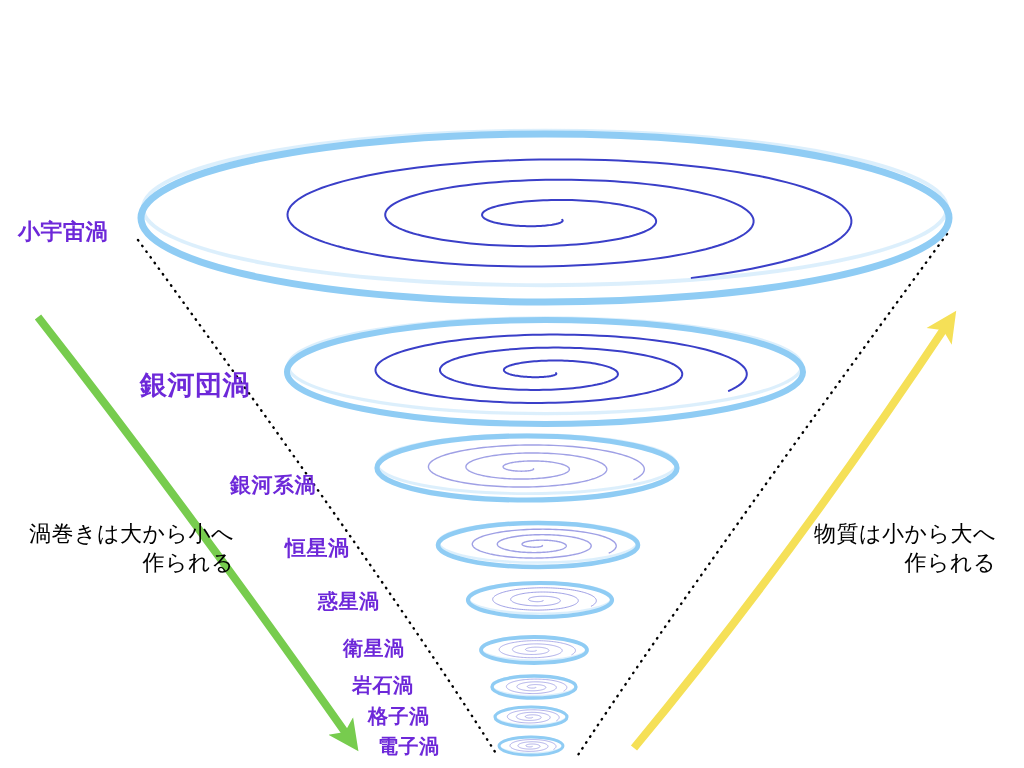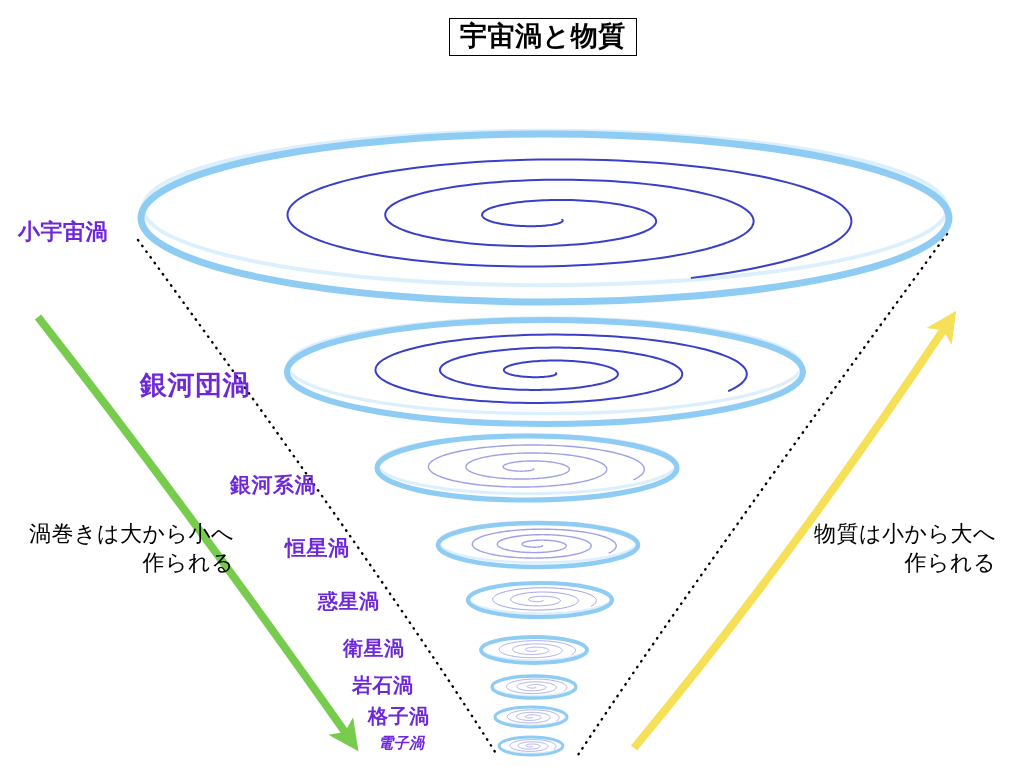--- a/index.html
+++ b/index.html
@@ -124,32 +124,31 @@
           <path d="M 532.37 746.20 L 532.39 746.22 L 532.40 746.25 L 532.40 746.27 L 532.40 746.30 L 532.40 746.33 L 532.39 746.36 L 532.37 746.39 L 532.35 746.41 L 532.31 746.44 L 532.28 746.47 L 532.23 746.50 L 532.18 746.53 L 532.13 746.56 L 532.06 746.59 L 531.99 746.61 L 531.91 746.64 L 531.83 746.67 L 531.74 746.69 L 531.64 746.72 L 531.54 746.74 L 531.43 746.76 L 531.31 746.78 L 531.19 746.80 L 531.07 746.82 L 530.93 746.83 L 530.80 746.85 L 530.65 746.86 L 530.51 746.87 L 530.36 746.88 L 530.20 746.89 L 530.05 746.89 L 529.89 746.89 L 529.72 746.89 L 529.56 746.89 L 529.39 746.89 L 529.22 746.88 L 529.05 746.87 L 528.89 746.86 L 528.72 746.84 L 528.55 746.83 L 528.38 746.81 L 528.21 746.78 L 528.05 746.76 L 527.89 746.73 L 527.73 746.70 L 527.57 746.67 L 527.42 746.63 L 527.27 746.59 L 527.13 746.55 L 526.99 746.51 L 526.86 746.47 L 526.74 746.42 L 526.62 746.37 L 526.51 746.32 L 526.41 746.26 L 526.31 746.21 L 526.23 746.15 L 526.15 746.09 L 526.08 746.03 L 526.03 745.97 L 525.98 745.90 L 525.94 745.84 L 525.92 745.77 L 525.90 745.71 L 525.90 745.64 L 525.91 745.57 L 525.93 745.50 L 525.96 745.43 L 526.00 745.36 L 526.06 745.29 L 526.13 745.22 L 526.21 745.15 L 526.30 745.08 L 526.40 745.02 L 526.52 744.95 L 526.65 744.88 L 526.79 744.82 L 526.95 744.75 L 527.11 744.69 L 527.29 744.63 L 527.48 744.57 L 527.68 744.52 L 527.90 744.46 L 528.12 744.41 L 528.35 744.36 L 528.59 744.31 L 528.85 744.27 L 529.11 744.23 L 529.38 744.19 L 529.66 744.16 L 529.94 744.12 L 530.24 744.10 L 530.54 744.07 L 530.84 744.05 L 531.16 744.04 L 531.47 744.03 L 531.79 744.02 L 532.12 744.01 L 532.45 744.01 L 532.78 744.02 L 533.11 744.03 L 533.44 744.04 L 533.77 744.06 L 534.10 744.08 L 534.43 744.11 L 534.76 744.14 L 535.08 744.17 L 535.40 744.21 L 535.71 744.26 L 536.02 744.31 L 536.33 744.36 L 536.62 744.42 L 536.91 744.48 L 537.19 744.55 L 537.46 744.62 L 537.73 744.69 L 537.98 744.77 L 538.22 744.85 L 538.44 744.93 L 538.66 745.02 L 538.86 745.11 L 539.05 745.21 L 539.22 745.31 L 539.38 745.41 L 539.52 745.51 L 539.65 745.61 L 539.76 745.72 L 539.85 745.83 L 539.92 745.94 L 539.98 746.06 L 540.02 746.17 L 540.04 746.29 L 540.04 746.40 L 540.03 746.52 L 539.99 746.64 L 539.93 746.75 L 539.86 746.87 L 539.76 746.99 L 539.65 747.10 L 539.52 747.22 L 539.36 747.33 L 539.19 747.45 L 539.00 747.56 L 538.79 747.67 L 538.56 747.77 L 538.31 747.88 L 538.04 747.98 L 537.76 748.08 L 537.46 748.17 L 537.14 748.27 L 536.80 748.36 L 536.45 748.44 L 536.08 748.52 L 535.70 748.60 L 535.31 748.67 L 534.90 748.73 L 534.48 748.80 L 534.05 748.85 L 533.60 748.90 L 533.15 748.95 L 532.68 748.99 L 532.21 749.02 L 531.73 749.05 L 531.25 749.07 L 530.75 749.09 L 530.26 749.10 L 529.76 749.10 L 529.25 749.10 L 528.75 749.09 L 528.24 749.08 L 527.74 749.05 L 527.24 749.02 L 526.74 748.99 L 526.24 748.95 L 525.75 748.90 L 525.27 748.84 L 524.79 748.78 L 524.32 748.71 L 523.86 748.64 L 523.41 748.56 L 522.97 748.47 L 522.54 748.38 L 522.13 748.28 L 521.73 748.18 L 521.34 748.07 L 520.98 747.95 L 520.63 747.83 L 520.30 747.71 L 519.98 747.58 L 519.69 747.44 L 519.42 747.31 L 519.17 747.16 L 518.94 747.02 L 518.73 746.87 L 518.55 746.72 L 518.39 746.56 L 518.26 746.40 L 518.15 746.24 L 518.07 746.08 L 518.01 745.92 L 517.98 745.75 L 517.97 745.59 L 518.00 745.42 L 518.04 745.25 L 518.12 745.09 L 518.22 744.92 L 518.36 744.76 L 518.51 744.59 L 518.70 744.43 L 518.91 744.27 L 519.15 744.11 L 519.41 743.95 L 519.71 743.80 L 520.02 743.65 L 520.36 743.50 L 520.73 743.36 L 521.12 743.22 L 521.54 743.09 L 521.97 742.96 L 522.43 742.84 L 522.91 742.72 L 523.42 742.61 L 523.94 742.50 L 524.48 742.40 L 525.03 742.31 L 525.61 742.22 L 526.20 742.14 L 526.80 742.07 L 527.42 742.00 L 528.05 741.95 L 528.69 741.90 L 529.34 741.86 L 530.00 741.82 L 530.66 741.80 L 531.34 741.78 L 532.01 741.77 L 532.69 741.78 L 533.37 741.79 L 534.05 741.80 L 534.74 741.83 L 535.41 741.87 L 536.09 741.91 L 536.76 741.96 L 537.42 742.03 L 538.07 742.10 L 538.71 742.18 L 539.35 742.26 L 539.97 742.36 L 540.57 742.46 L 541.16 742.58 L 541.74 742.70 L 542.30 742.82 L 542.83 742.96 L 543.35 743.10 L 543.85 743.25 L 544.32 743.40 L 544.77 743.57 L 545.19 743.74 L 545.59 743.91 L 545.96 744.09 L 546.30 744.27 L 546.62 744.46 L 546.90 744.66 L 547.16 744.85 L 547.38 745.06 L 547.57 745.26 L 547.73 745.47 L 547.85 745.68 L 547.94 745.89 L 548.00 746.11 L 548.02 746.32 L 548.01 746.54 L 547.97 746.76 L 547.88 746.97 L 547.77 747.19 L 547.62 747.40 L 547.43 747.62 L 547.21 747.83 L 546.95 748.04 L 546.66 748.24 L 546.34 748.45 L 545.98 748.65 L 545.59 748.84 L 545.17 749.03 L 544.71 749.22 L 544.23 749.40 L 543.71 749.58 L 543.17 749.74 L 542.60 749.91 L 542.00 750.06 L 541.37 750.21 L 540.72 750.35 L 540.04 750.48 L 539.34 750.61 L 538.63 750.72 L 537.89 750.83 L 537.13 750.93 L 536.35 751.01 L 535.56 751.09 L 534.76 751.16 L 533.94 751.22 L 533.11 751.27 L 532.27 751.30 L 531.43 751.33 L 530.57 751.35 L 529.72 751.35 L 528.86 751.35 L 528.00 751.33 L 527.14 751.30 L 526.28 751.26 L 525.43 751.21 L 524.59 751.15 L 523.75 751.08 L 522.92 751.00 L 522.11 750.91 L 521.31 750.80 L 520.52 750.69 L 519.75 750.57 L 519.00 750.43 L 518.27 750.29 L 517.56 750.14 L 516.87 749.97 L 516.21 749.80 L 515.57 749.62 L 514.96 749.43 L 514.38 749.24 L 513.84 749.03 L 513.32 748.82 L 512.84 748.60 L 512.39 748.38 L 511.97 748.15 L 511.60 747.91 L 511.26 747.67 L 510.95 747.42 L 510.69 747.17 L 510.47 746.91 L 510.29 746.66 L 510.15 746.40 L 510.05 746.13 L 509.99 745.87 L 509.97 745.60 L 510.00 745.33 L 510.07 745.07 L 510.19 744.80 L 510.34 744.54 L 510.54 744.27 L 510.78 744.01 L 511.07 743.75 L 511.40 743.50 L 511.76 743.24 L 512.17 743.00 L 512.62 742.75 L 513.11 742.51 L 513.64 742.28 L 514.21 742.06 L 514.81 741.84 L 515.45 741.63 L 516.13 741.42 L 516.83 741.23 L 517.57 741.04 L 518.35 740.86 L 519.15 740.69 L 519.98 740.54 L 520.83 740.39 L 521.72 740.25 L 522.62 740.13 L 523.55 740.01 L 524.49 739.91 L 525.46 739.82 L 526.44 739.74 L 527.43 739.67 L 528.44 739.61 L 529.46 739.57 L 530.48 739.54 L 531.52 739.53 L 532.55 739.52 L 533.59 739.53 L 534.63 739.56 L 535.66 739.59 L 536.70 739.64 L 537.72 739.71 L 538.74 739.78 L 539.74 739.87 L 540.73 739.97 L 541.71 740.09 L 542.67 740.21 L 543.61 740.35 L 544.53 740.51 L 545.43 740.67 L 546.30 740.84 L 547.15 741.03 L 547.97 741.23 L 548.75 741.44 L 549.51 741.65 L 550.23 741.88 L 550.91 742.12 L 551.56 742.37 L 552.17 742.62 L 552.74 742.88 L 553.26 743.16 L 553.75 743.43 L 554.19 743.72 L 554.59 744.01 L 554.94 744.30 L 555.24 744.60 L 555.49 744.91 L 555.70 745.22 L 555.86 745.53 L 555.96 745.84 L 556.02 746.16 L 556.03 746.47 L 555.98 746.79 L 555.89 747.11 L 555.74 747.42 L 555.55 747.74 L 555.30 748.05 L 555.00 748.36 L 554.65 748.67 L 554.26 748.97 L 553.81 749.27" fill="none" stroke="#8E8FE0" stroke-width="1" stroke-linecap="round" opacity="0.7"></path>
           <ellipse cx="531" cy="746" rx="32" ry="9" fill="none" stroke="#8FCCF4" stroke-width="2.9" stroke-linecap="round"></ellipse>
         </g>
       </g>
     <g id="arrows-layer">
         <path d="M 38 317 Q 185 505 352 742" fill="none" stroke="#77CC4E" stroke-width="8" stroke-linecap="butt" marker-end="url(#arrow-green)"></path>
         <path d="M 634 748 Q 790 560 950 320" fill="none" stroke="#F5E057" stroke-width="8" stroke-linecap="butt" marker-end="url(#arrow-yellow)"></path>
       </g>
   </svg>
 
-  <div class="title-box">宇宙渦と物質</div>
 
   <div id="labels-layer">
       <div class="vortex-label" style="left: 18px; top: 220px; font-size: 22px;">小宇宙渦</div>
       <div class="vortex-label" style="left: 140px; top: 371px; font-size: 27px;">銀河団渦</div>
       <div class="vortex-label" style="left: 230px; top: 473px; font-size: 21px;">銀河系渦</div>
       <div class="vortex-label" style="left: 285px; top: 536px; font-size: 21px;">恒星渦</div>
       <div class="vortex-label" style="left: 318px; top: 590px; font-size: 20px;">惑星渦</div>
       <div class="vortex-label" style="left: 343px; top: 637px; font-size: 20px; text-align: center;">衛星渦</div>
       <div class="vortex-label" style="left: 352px; top: 674px; font-size: 20px;">岩石渦</div>
       <div class="vortex-label" style="left: 368px; top: 705px; font-size: 20px;">格子渦</div>
-      <div class="vortex-label" style="left: 378px; top: 735px; font-size: 15px; font-style: italic;">電子渦</div>
+      <div class="vortex-label" style="left: 378px; top: 735px; font-size: 20px;">電子渦</div>
     </div>
   <div id="notes-layer">
       <div class="side-note" style="left: 8px; top: 519px; width: 226px; font-size: 22px;">
         <span>渦巻きは大から小へ</span>
         <span>作られる</span>
       </div>
       <div class="side-note" style="left: 786px; top: 519px; width: 210px; font-size: 22px;">
         <span>物質は小から大へ</span>
         <span>作られる</span>
       </div>

